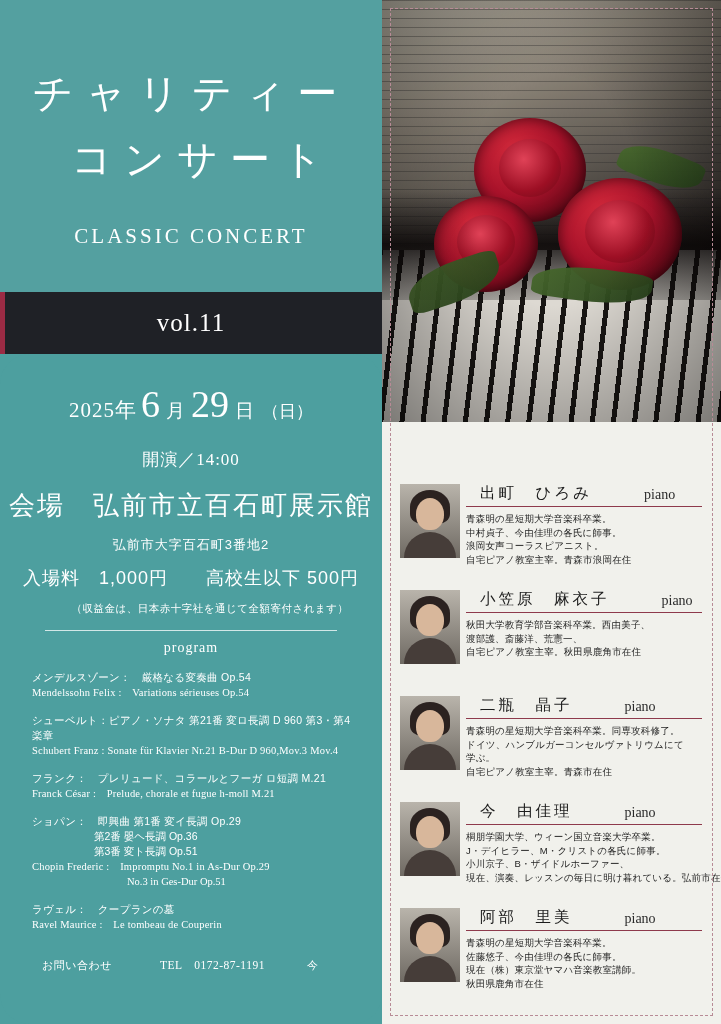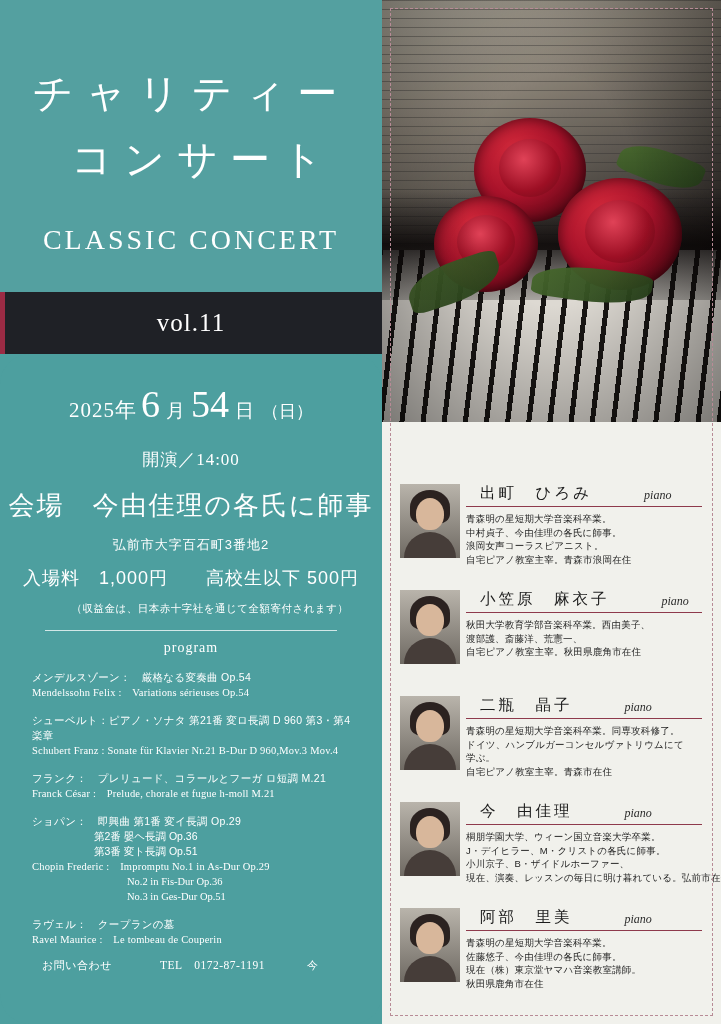--- a/index.html
+++ b/index.html
@@ -37,21 +37,21 @@
     font-weight: 400;
   }
   .main-title span { display: block; }
   .title-line2 { padding-left: 24px; }
   .sub-title {
     position: absolute; left: 0; top: 224px;
     width: 382px;
     text-align: center;
     color: #ffffff;
     font-family: "Liberation Serif", serif;
-    font-size: 28px;
+    font-size: 21px;
     letter-spacing: 3px;
   }
   .vol-bar {
     position: absolute; left: 0; top: 292px;
     width: 382px; height: 62px;
     background: #1f2126;
   }
   .vol-accent {
     position: absolute; left: 0; top: 0;
     width: 5px; height: 62px;
@@ -249,22 +249,22 @@
     position: absolute; left: 66px; top: 0;
     width: 236px; height: 24px;
     display: flex; align-items: flex-end;
   }
   .p-name {
     font-size: 15.5px; letter-spacing: 3px; color: #1d1d1d;
     padding-left: 14px;
   }
   .p-inst {
     font-family: "Liberation Serif", serif;
-    font-size: 12px; color: #2a2a2a;
-    padding-left: 52px; padding-bottom: 1px; font-style: italic;
+    font-size: 14px; color: #2a2a2a;
+    padding-left: 52px; padding-bottom: 1px;
   }
   .p-rule {
     position: absolute; left: 66px; top: 26px;
     width: 236px; height: 1px;
     background: #8e3a4c;
   }
   .p-bio {
     position: absolute; left: 66px; top: 32px;
     width: 236px;
     font-size: 9.5px; line-height: 13.5px; color: #1f1f1f;
@@ -291,27 +291,27 @@
       <div class="vol-accent"></div>
       <div class="vol-text">vol.11</div>
     </div>
 
     <div class="teal-body">
 
       <div class="date-row">
         <span class="yr">2025年</span>
         <span class="big">6</span>
         <span class="unit">月</span>
-        <span class="big">54</span>
+        <span class="big">29</span>
         <span class="unit">日</span>
         <span class="dow">（日）</span>
       </div>
 
       <div class="open-time">開演／14:00</div>
-      <div class="venue">会場　今由佳理の各氏に師事</div>
+      <div class="venue">会場　弘前市立百石町展示館</div>
       <div class="venue-addr">弘前市大字百石町3番地2</div>
       <div class="fee">入場料　1,000円　　高校生以下 500円</div>
       <div class="fee-note">（収益金は、日本赤十字社を通じて全額寄付されます）</div>
 
       <div class="divider"></div>
       <div class="program-label">program</div>
 
       <div class="program-list">
         <div class="prog-item">
           <div class="prog-jp">メンデルスゾーン：　厳格なる変奏曲 Op.54</div>
@@ -323,21 +323,20 @@
         </div>
         <div class="prog-item">
           <div class="prog-jp">フランク：　プレリュード、コラールとフーガ ロ短調 M.21</div>
           <div class="prog-en">Franck César :　Prelude, chorale et fugue h-moll M.21</div>
         </div>
         <div class="prog-item">
           <div class="prog-jp">ショパン：　即興曲 第1番 変イ長調 Op.29</div>
           <div class="prog-jp-sub">第2番 嬰ヘ長調 Op.36</div>
           <div class="prog-jp-sub">第3番 変ト長調 Op.51</div>
           <div class="prog-en">Chopin Frederic :　Impromptu No.1 in As-Dur Op.29</div>
-          <div class="prog-en-sub">No.2 in Fis-Dur Op.36</div>
           <div class="prog-en-sub">No.3 in Ges-Dur Op.51</div>
         </div>
         <div class="prog-item">
           <div class="prog-jp">ラヴェル：　クープランの墓</div>
           <div class="prog-en">Ravel Maurice :　Le tombeau de Couperin</div>
         </div>
       </div>
 
       <div class="contact">
         <span class="c-label">お問い合わせ</span>

